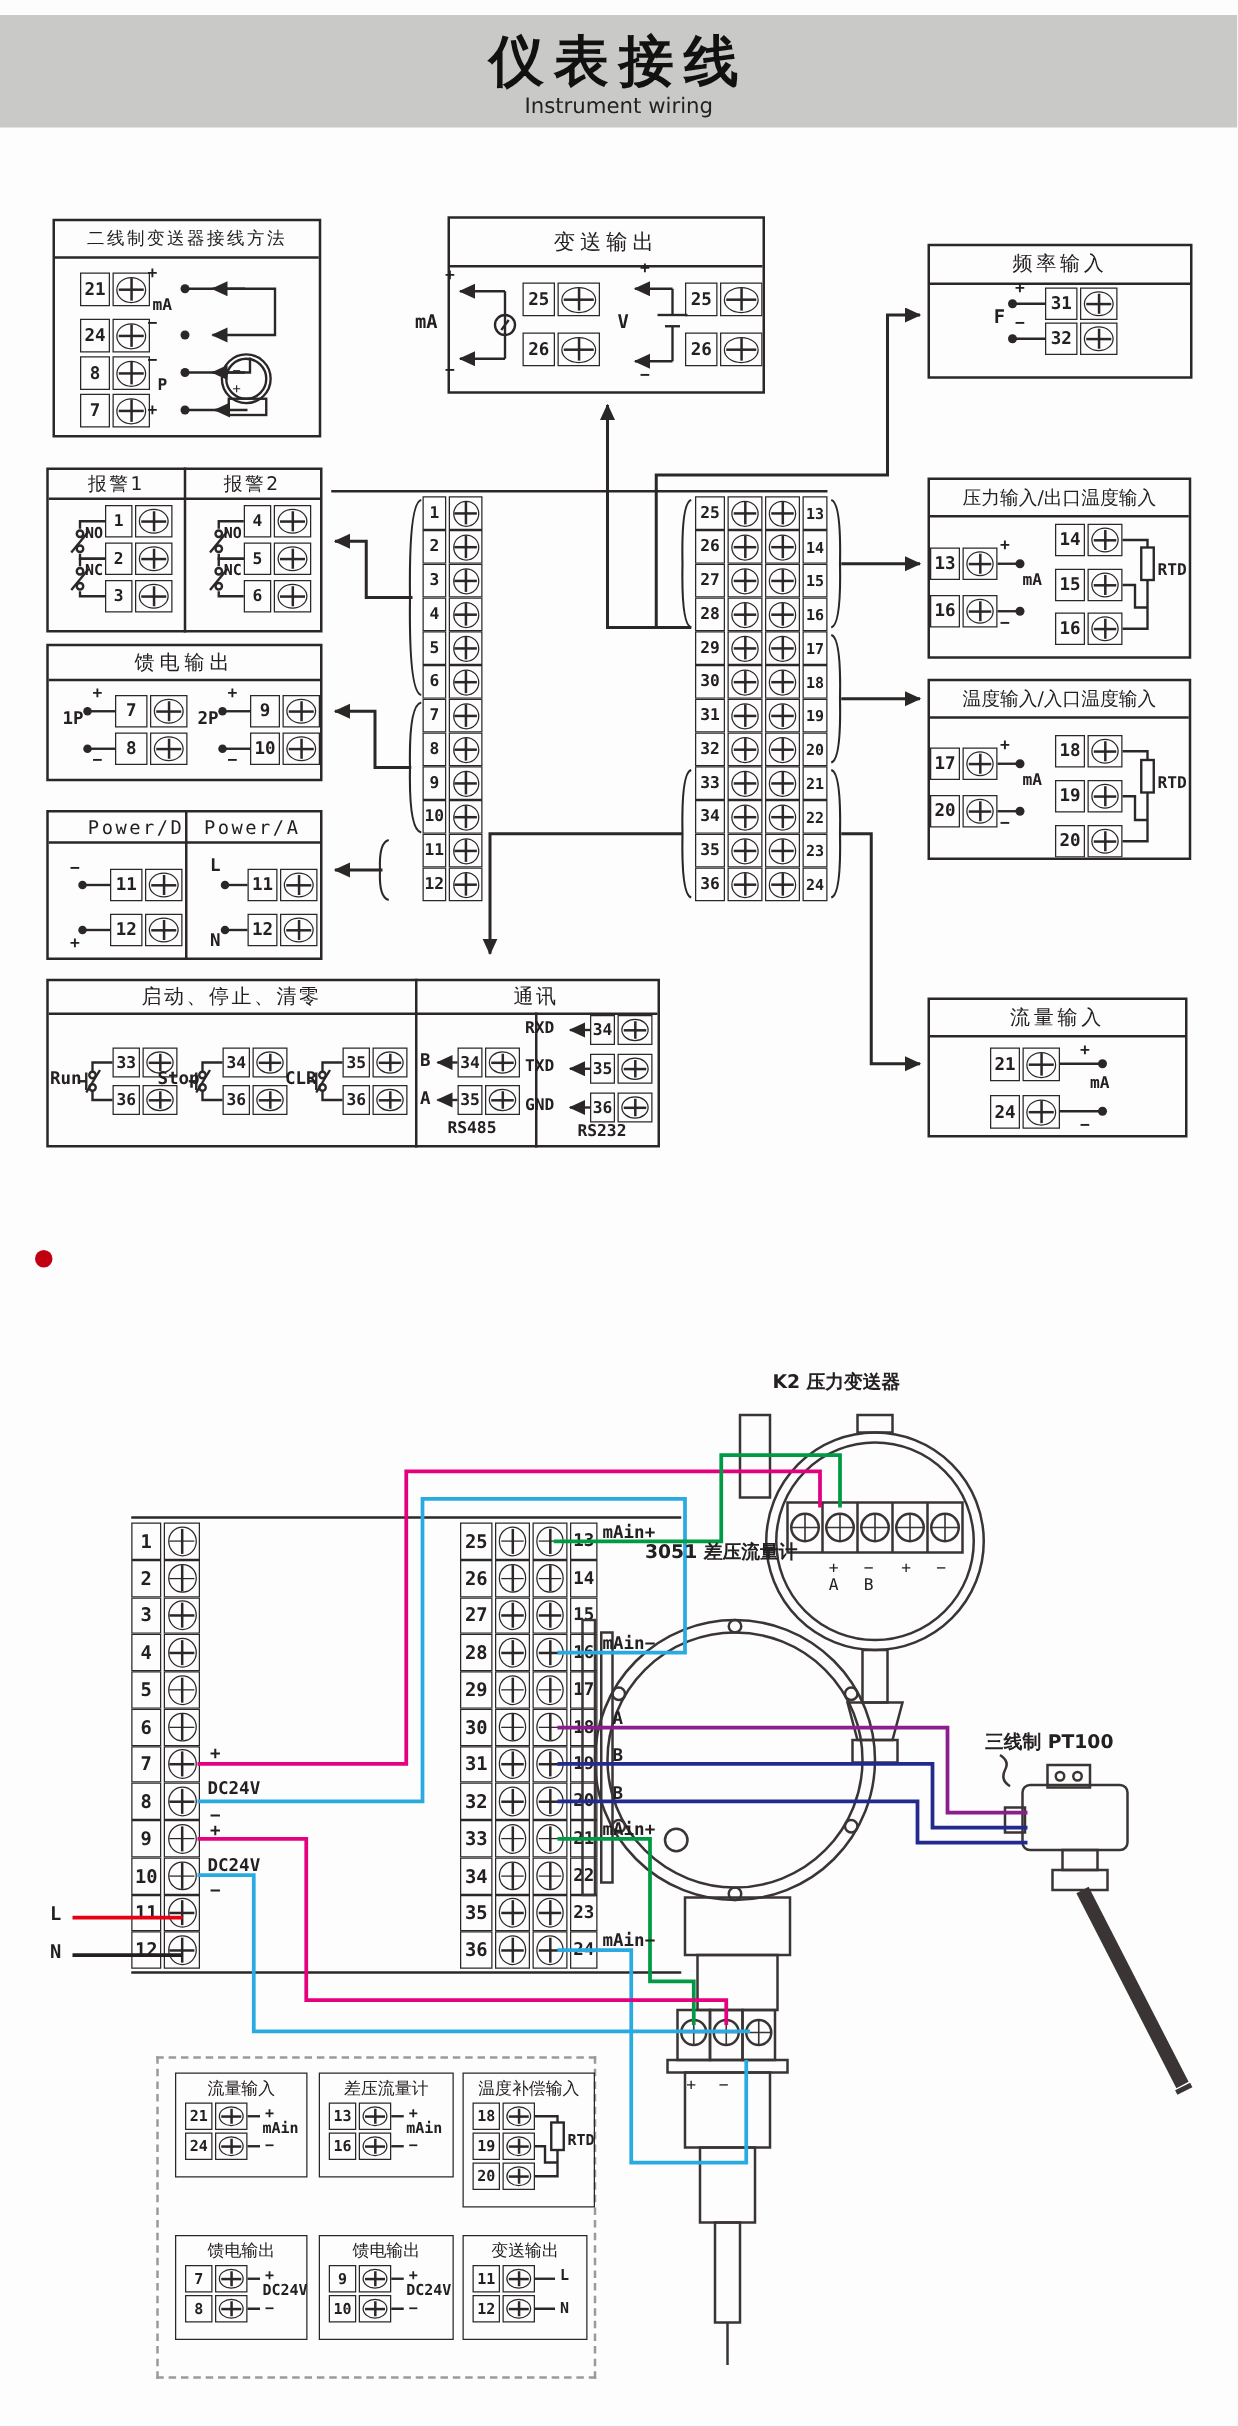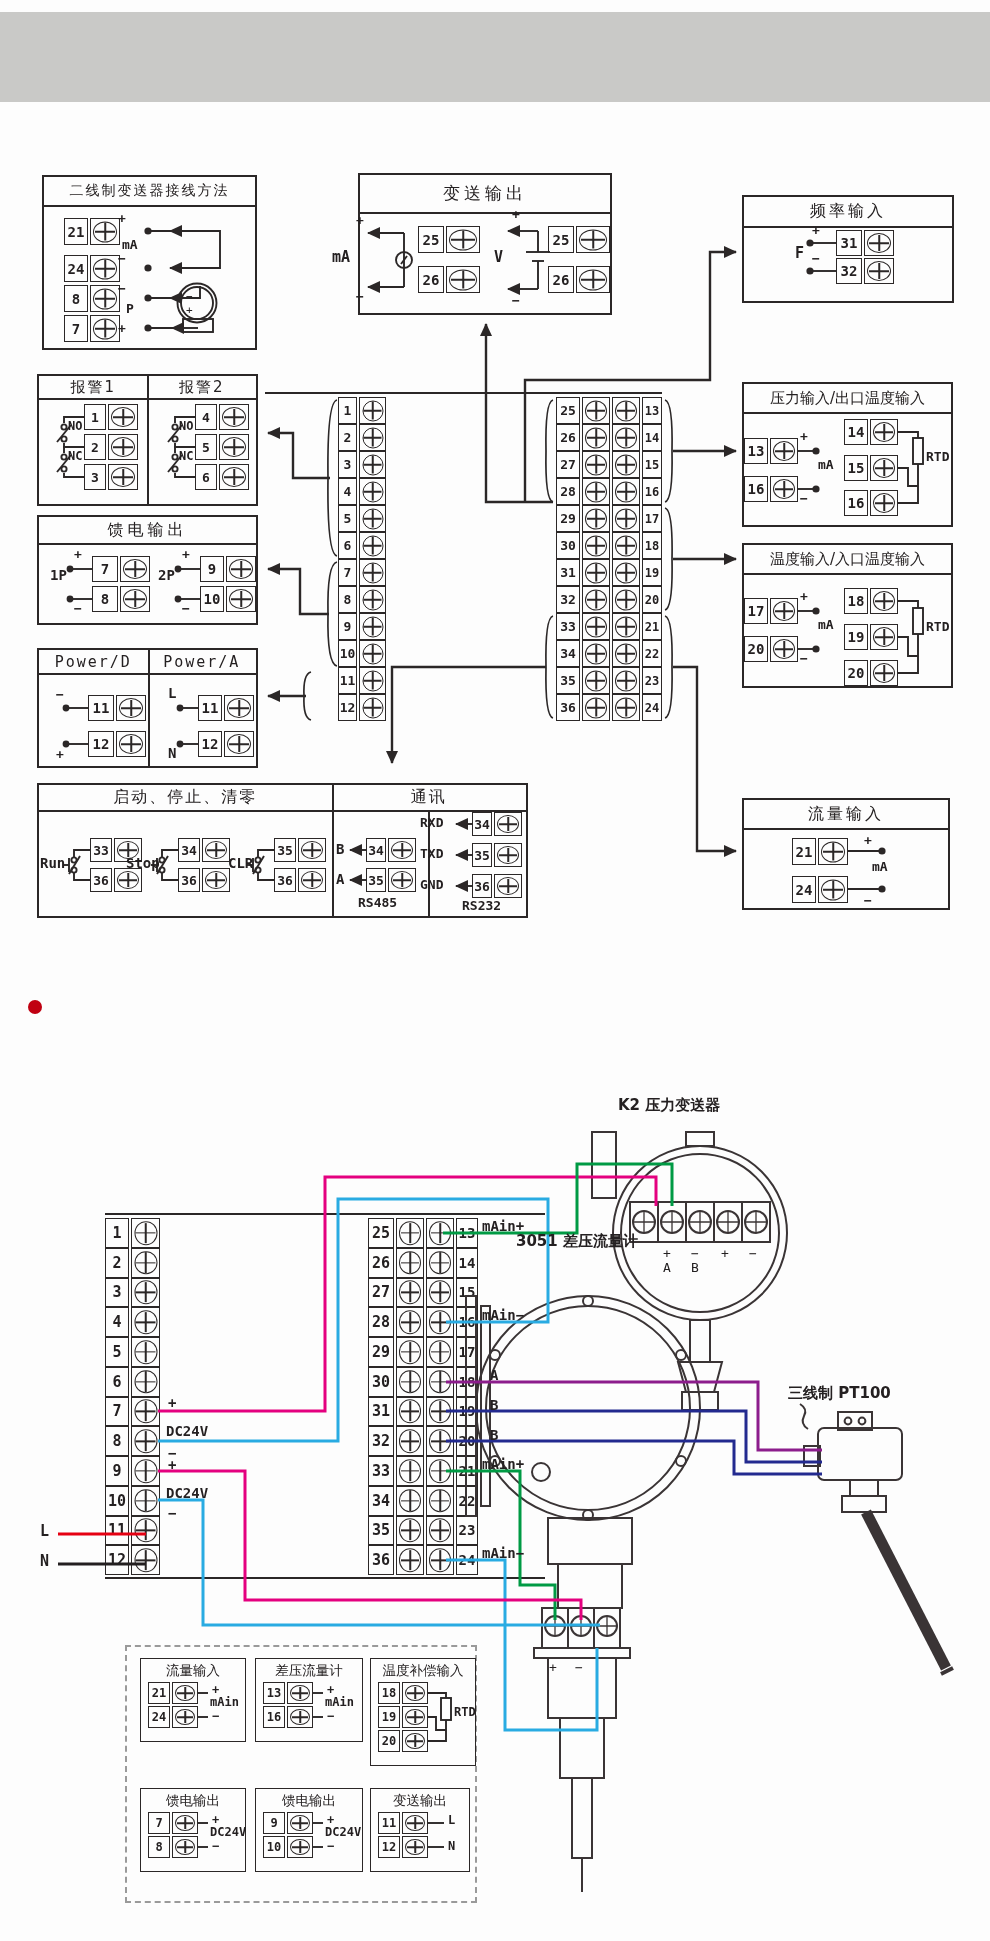--- a/index.html
+++ b/index.html
@@ -31,20 +31,22 @@
   .dashedbox{position:absolute;border:2px dashed #9a9a9a;box-sizing:border-box;z-index:1;}
   .minibox{position:absolute;border:1.8px solid #2b2727;box-sizing:border-box;z-index:2;}
   .minititle{display:block;text-align:center;font-size:13.5px;padding-top:3px;white-space:nowrap;}
 </style>
 </head>
 <body>
 
 <div id="stage">
 
   <div class="hdr">
+    <span class="t1">仪表接线</span>
+    <span class="t2">Instrument wiring</span>
   </div>
 
   <div class="box" id="b1" style="left:42px;top:175px;width:215px;height:175px">
     <div class="btitle" style="font-size:14px;letter-spacing:2px">二线制变送器接线方法</div>
   </div>
 
   <div class="box" id="b2" style="left:358px;top:173px;width:254px;height:142px">
     <div class="btitle" style="height:39px;font-size:17px;letter-spacing:4px">变送输出</div>
   </div>
 
@@ -59,21 +61,21 @@
     </div>
   </div>
   <div class="vdiv" style="left:147px;top:374px;height:132px"></div>
 
   <div class="box" id="b5" style="left:37px;top:515px;width:221px;height:110px">
     <div class="btitle" style="height:28px;letter-spacing:4px">馈电输出</div>
   </div>
 
   <div class="box" id="b6" style="left:37px;top:648px;width:221px;height:120px">
     <div class="btitle" style="height:25px;font-size:15px;font-family:'DejaVu Sans Mono',monospace">
-      <span style="width:50%;text-align:center">Power/D</span>
+      <span style="width:50%;text-align:right">Power/D</span>
       <span style="width:50%;text-align:center">Power/A</span>
     </div>
   </div>
   <div class="vdiv" style="left:148px;top:648px;height:120px"></div>
 
   <div class="box" id="b7" style="left:37px;top:783px;width:491px;height:135px">
     <div class="btitle" style="height:27px">
       <span style="width:295px;text-align:center">启动、停止、清零</span>
       <span style="width:196px;text-align:center">通讯</span>
     </div>

